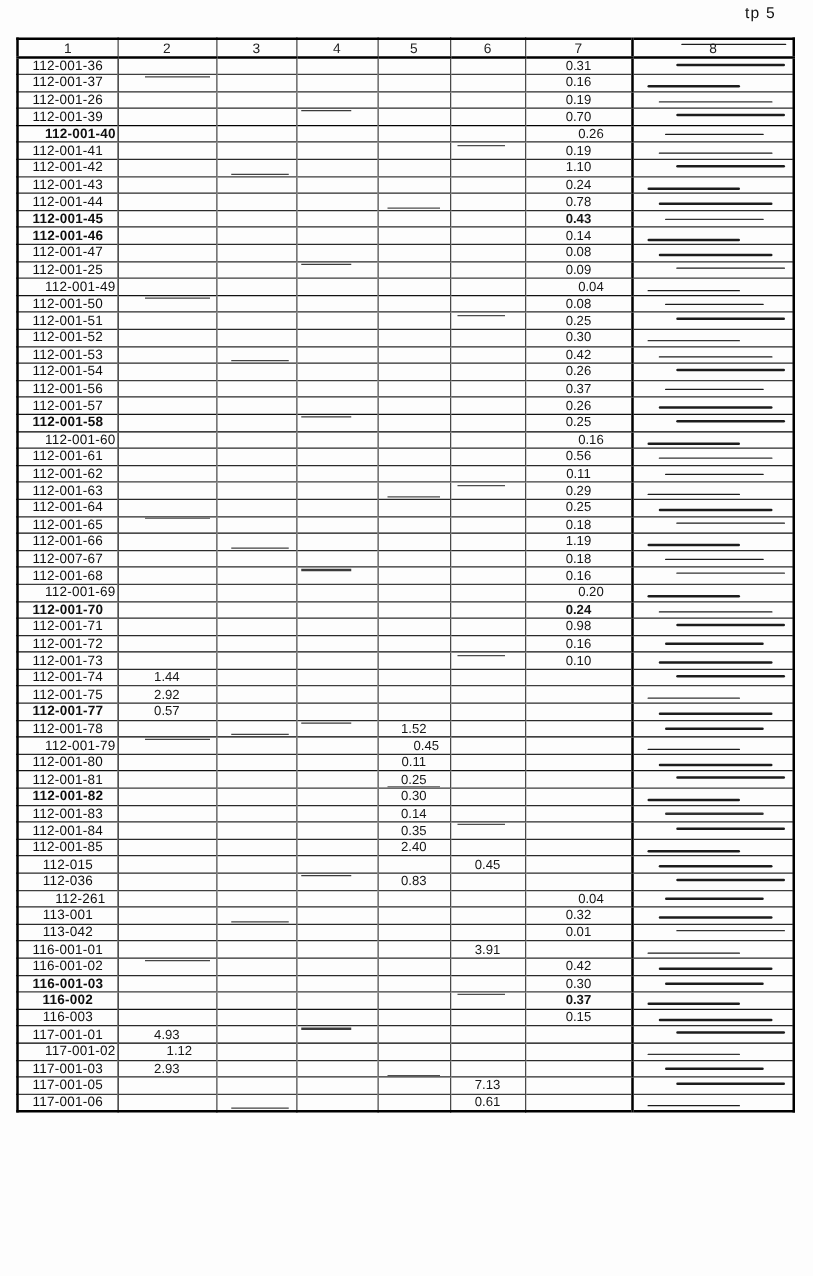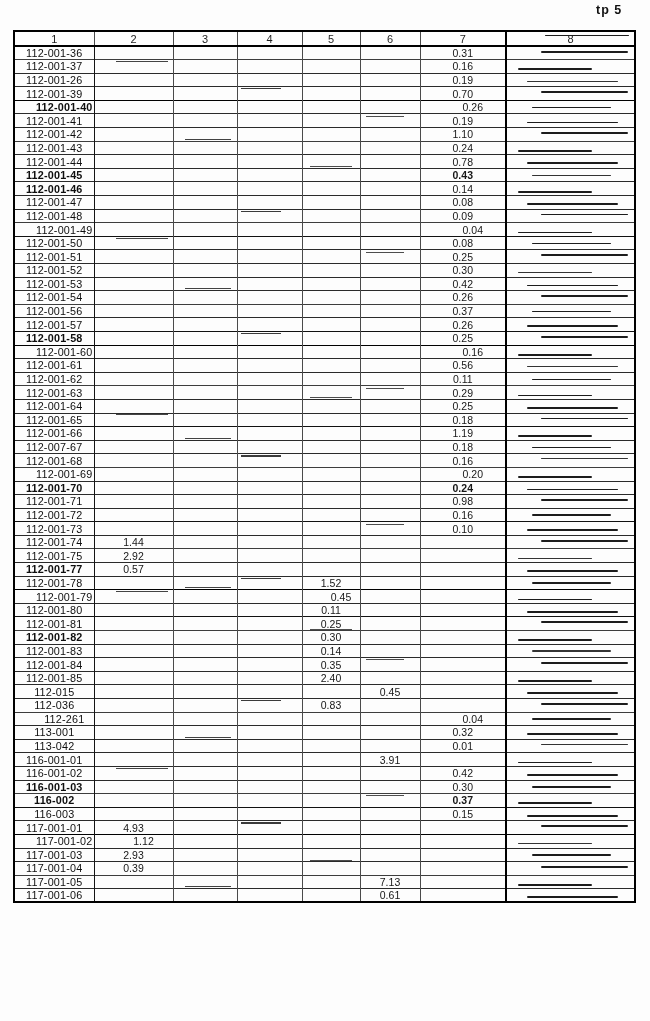--- a/index.html
+++ b/index.html
@@ -20,21 +20,21 @@
   }
   .page {
     position: relative;
     width: 650px; height: 1021px;
     background: var(--paper);
   }
   .page-label {
     position: absolute;
     top: 3px; left: 596px;
     font-size: 12.5px;
-    font-weight: bold;
+    font-weight: normal;
     letter-spacing: 1px;
     color: #111;
   }
   table.grid {
     position: absolute;
     left: 13px; top: 30px;
     width: 621px;
     table-layout: fixed;
     border-collapse: collapse;
     border: 2.3px solid var(--line-dark);
@@ -274,21 +274,21 @@
           <td class="c1">112-001-47</td>
           <td class="c2"></td>
           <td class="c3"></td>
           <td class="c4"></td>
           <td class="c5"></td>
           <td class="c6"></td>
           <td class="c7">0.08</td>
           <td class="c8"></td>
         </tr>
         <tr>
-          <td class="c1">112-001-48</td>
+          <td class="c1">112-001-25</td>
           <td class="c2"></td>
           <td class="c3"></td>
           <td class="c4"></td>
           <td class="c5"></td>
           <td class="c6"></td>
           <td class="c7">0.09</td>
           <td class="c8"></td>
         </tr>
         <tr>
           <td class="c1">112-001-49</td>
@@ -746,30 +746,20 @@
           <td class="c3"></td>
           <td class="c4"></td>
           <td class="c5"></td>
           <td class="c6"></td>
           <td class="c7"></td>
           <td class="c8"></td>
         </tr>
         <tr>
           <td class="c1">117-001-03</td>
           <td class="c2">2.93</td>
-          <td class="c3"></td>
-          <td class="c4"></td>
-          <td class="c5"></td>
-          <td class="c6"></td>
-          <td class="c7"></td>
-          <td class="c8"></td>
-        </tr>
-        <tr>
-          <td class="c1">117-001-04</td>
-          <td class="c2">0.39</td>
           <td class="c3"></td>
           <td class="c4"></td>
           <td class="c5"></td>
           <td class="c6"></td>
           <td class="c7"></td>
           <td class="c8"></td>
         </tr>
         <tr>
           <td class="c1">117-001-05</td>
           <td class="c2"></td>

